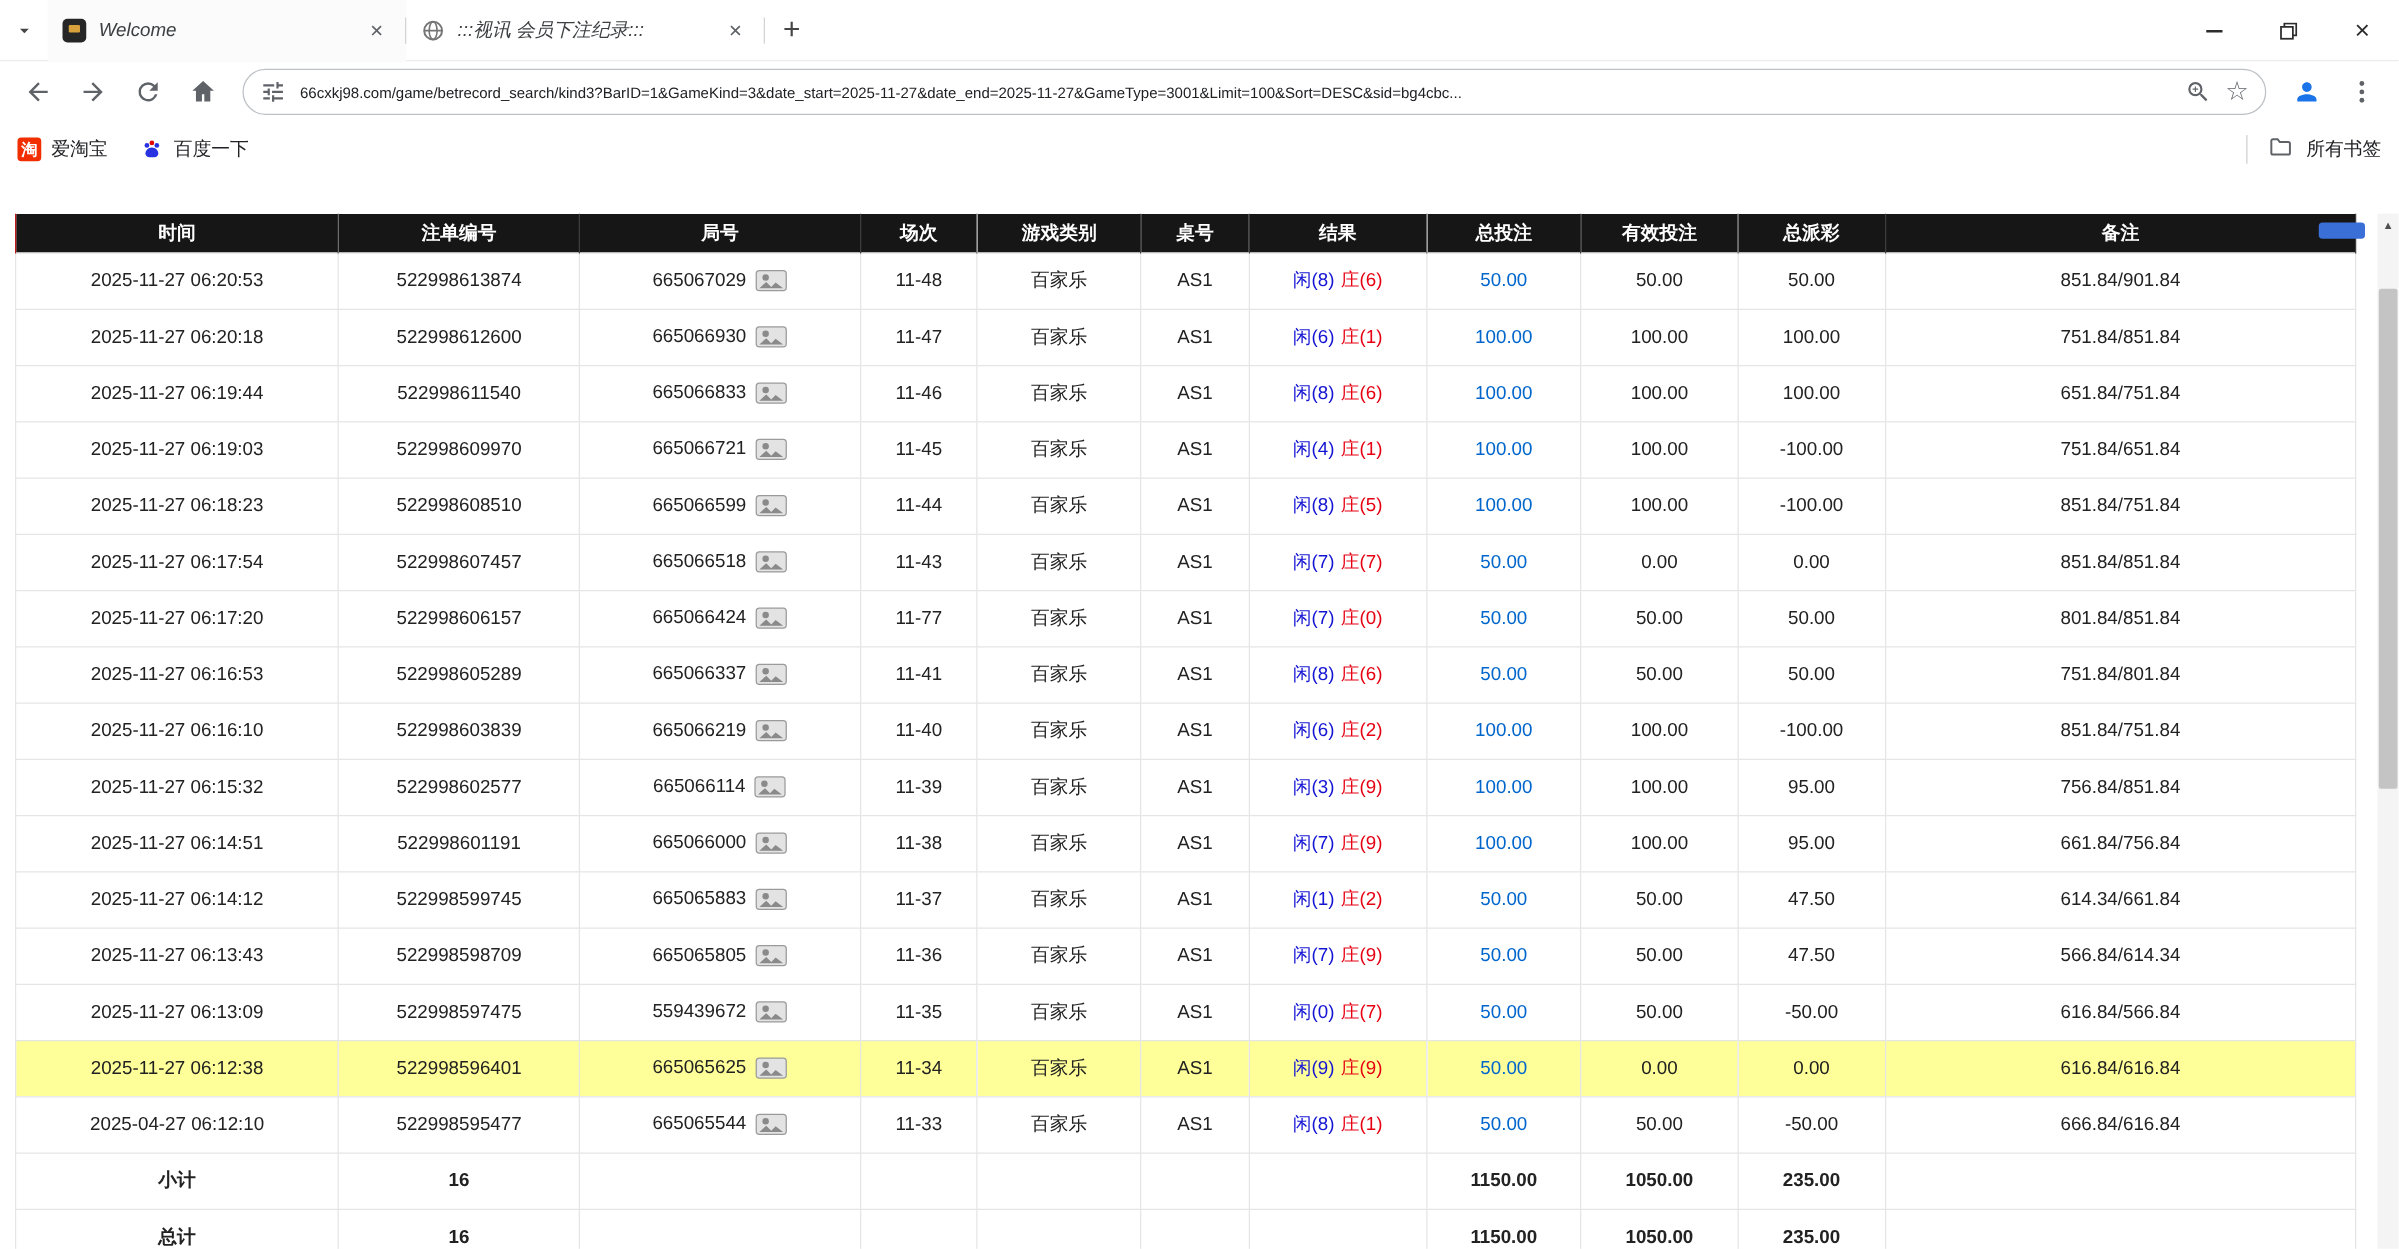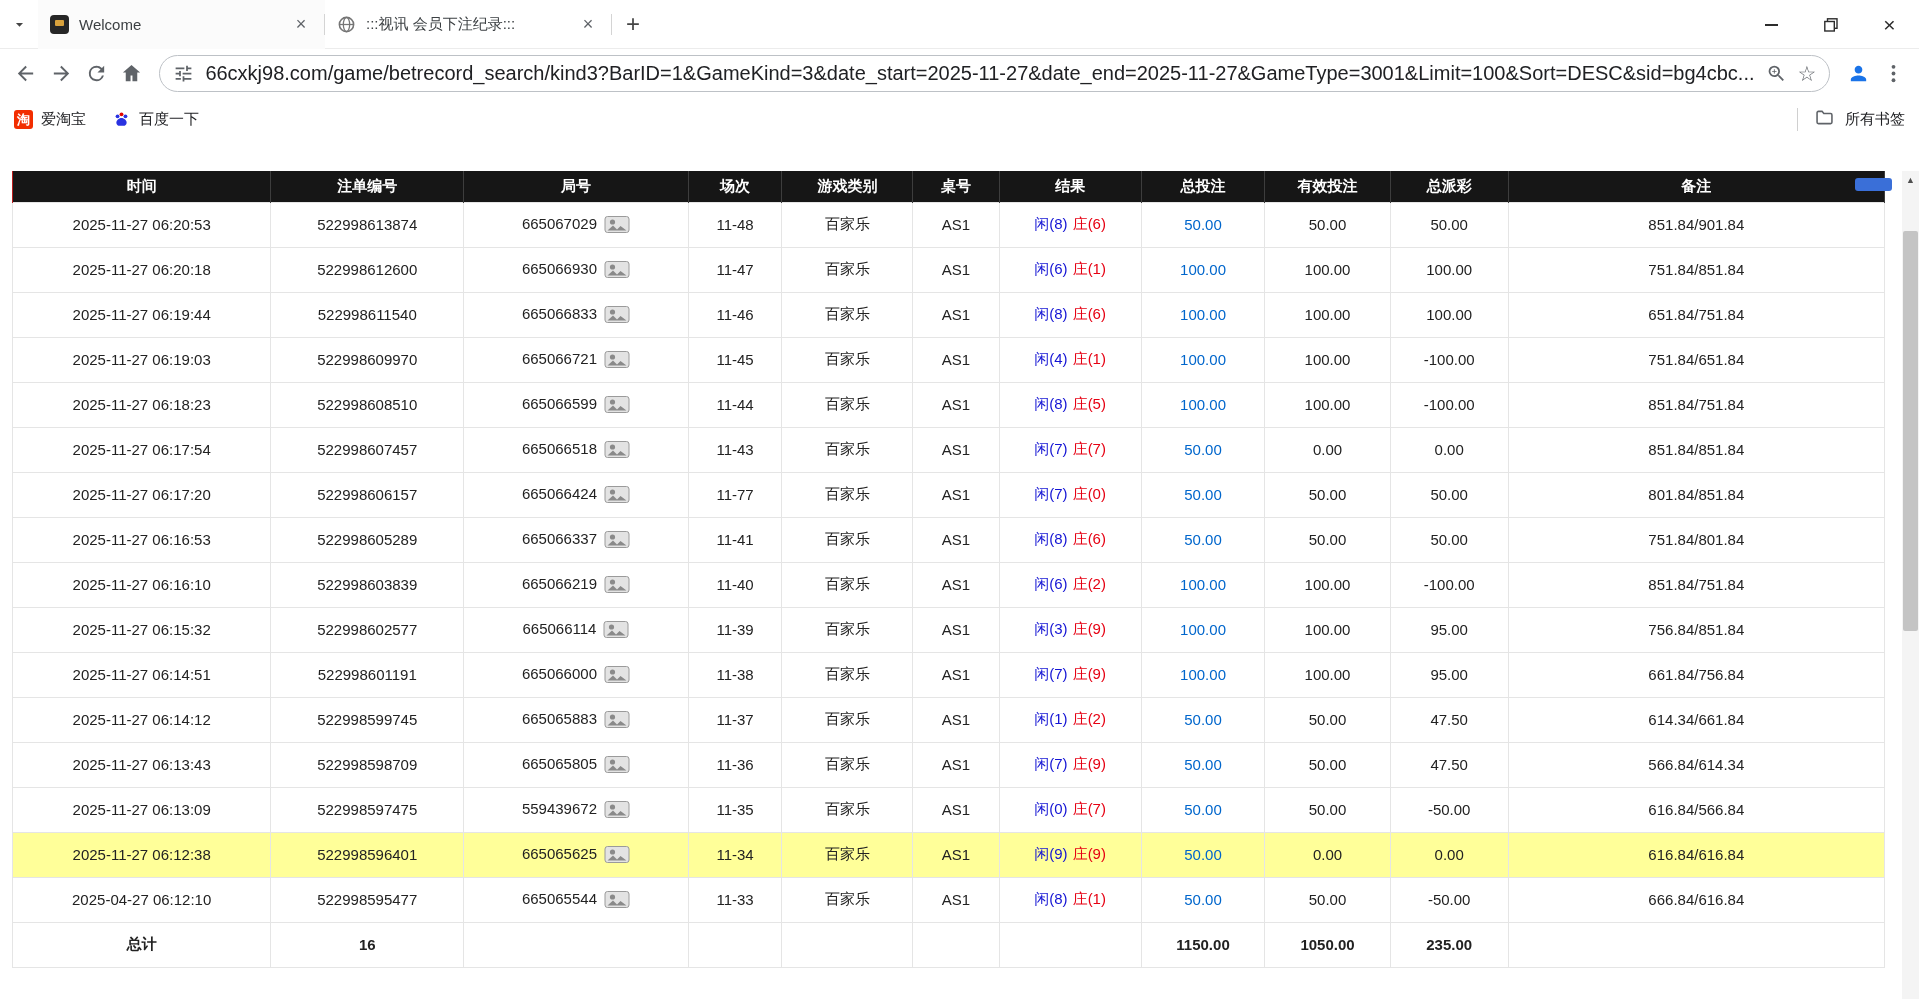--- a/index.html
+++ b/index.html
@@ -3,42 +3,42 @@
 <meta charset="utf-8">
 <style>
   * { box-sizing: border-box; }
   html,body { margin:0; padding:0; }
   body {
     width:1919px; height:999px; overflow:hidden; background:#fff;
     font-family:"Liberation Sans", sans-serif;
     -webkit-font-smoothing:antialiased;
   }
   
-  .tab-strip { height:49px; background:#fff; display:flex; align-items:center; position:relative; border-bottom:1px solid #ececec; }
+  .tab-strip { height:49px; background:#fff; display:flex; align-items:center; position:relative; border-bottom:1px solid #ececec;font-style:italic; }
   .tab-search { width:38px; height:49px; display:flex; align-items:center; justify-content:center; }
   .tab { width:287px; height:49px; display:flex; align-items:center; gap:10px; padding:0 12px; position:relative; }
   .tab::after { content:""; position:absolute; right:0; top:14px; width:1px; height:21px; background:#d4d4d4; }
   .tab.inactive { background:#fbfbfb; }
   .tab .fav { width:19px; height:19px; flex:0 0 auto; }
   .fav-dark { background:#262626; border-radius:4px; position:relative; }
   .fav-dark::after { content:""; position:absolute; left:5px; top:5px; width:9px; height:6px; background:#d8a13c; border-radius:1px; }
   .tab .title { flex:1; font-size:15px; color:#3c4043; white-space:nowrap; overflow:hidden; }
   .tab .tclose { width:24px; height:24px; border-radius:50%; display:flex; align-items:center; justify-content:center; font-size:18px; color:#5f6368; }
   .new-tab { width:42px; height:42px; display:flex; align-items:center; justify-content:center; font-size:24px; color:#454545; }
   .win-controls { position:absolute; right:0; top:0; height:49px; display:flex; }
   .win-btn { width:59px; height:49px; display:flex; align-items:center; justify-content:center; color:#2c2c2c; }
   .min-glyph { width:13px; height:2px; background:#2c2c2c; }
   .close-glyph { font-size:21px; line-height:1; }
   
   .toolbar { height:49px; display:flex; align-items:center; padding:0 10px; gap:4px; background:#fff; }
   .nav-btn { width:40px; height:40px; display:flex; align-items:center; justify-content:center; border-radius:50%; }
   .nav-btn svg { width:23px; height:23px; fill:#5f6368; }
   .omnibox { flex:1; height:37px; border:1px solid #bdc1c6; border-radius:19px; display:flex; align-items:center; padding:0 13px; gap:11px; margin:0 8px; background:#fff; }
   .omnibox svg { width:21px; height:21px; fill:#5f6368; flex:0 0 auto; }
-  .url { flex:1; font-size:20px; color:#202124; white-space:nowrap; overflow:hidden; }
+  .url { flex:1; font-size:12px; color:#202124; white-space:nowrap; overflow:hidden; }
   .star-glyph { font-size:21px; color:#5f6368; }
   .profile svg { fill:#1a73e8; }
   
   .bookmarks { height:43px; display:flex; align-items:center; padding:0 14px; gap:26px; background:#fff; }
   .bm { display:flex; align-items:center; gap:8px; font-size:15px; color:#202124; }
   .bm-ico { width:19px; height:19px; border-radius:3px; display:flex; align-items:center; justify-content:center; }
   .bm-taobao { background:#f22d00; color:#fff; font-size:13px; font-weight:bold; }
   .bm-right { margin-left:auto; display:flex; align-items:center; gap:10px;text-align:right; }
   .bm-divider { width:1px; height:23px; background:#d0d0d0; margin-right:6px; }
   .folder svg { width:21px; height:21px; fill:none; stroke:#5f6368; stroke-width:1.8; }
@@ -570,34 +570,47 @@
     <td>百家乐</td>
     <td>AS1</td>
     <td><span class="player">闲(8)</span><span class="banker">庄(1)</span></td>
     <td><span class="amount-blue">50.00</span></td>
     <td>50.00</td>
     <td class="neg">-50.00</td>
     <td>666.84/616.84</td>
   </tr>
 </tbody>
       <tfoot>
-
-  <tr>
-    <td>总计</td>
+  <tr>
+    <td>小计</td>
     <td>16</td>
     <td></td>
     <td></td>
     <td></td>
     <td></td>
     <td></td>
     <td>1150.00</td>
     <td>1050.00</td>
     <td>235.00</td>
     <td></td>
   </tr>
+
+  <tr>
+    <td>总计</td>
+    <td>16</td>
+    <td></td>
+    <td></td>
+    <td></td>
+    <td></td>
+    <td></td>
+    <td>1150.00</td>
+    <td>1050.00</td>
+    <td>235.00</td>
+    <td></td>
+  </tr>
 </tfoot>
     </table>
 
     <div class="scrollbar">
       <div class="sb-arrow">▲</div>
       <div class="sb-thumb"></div>
 
     </div>
   </div>
 </div>

